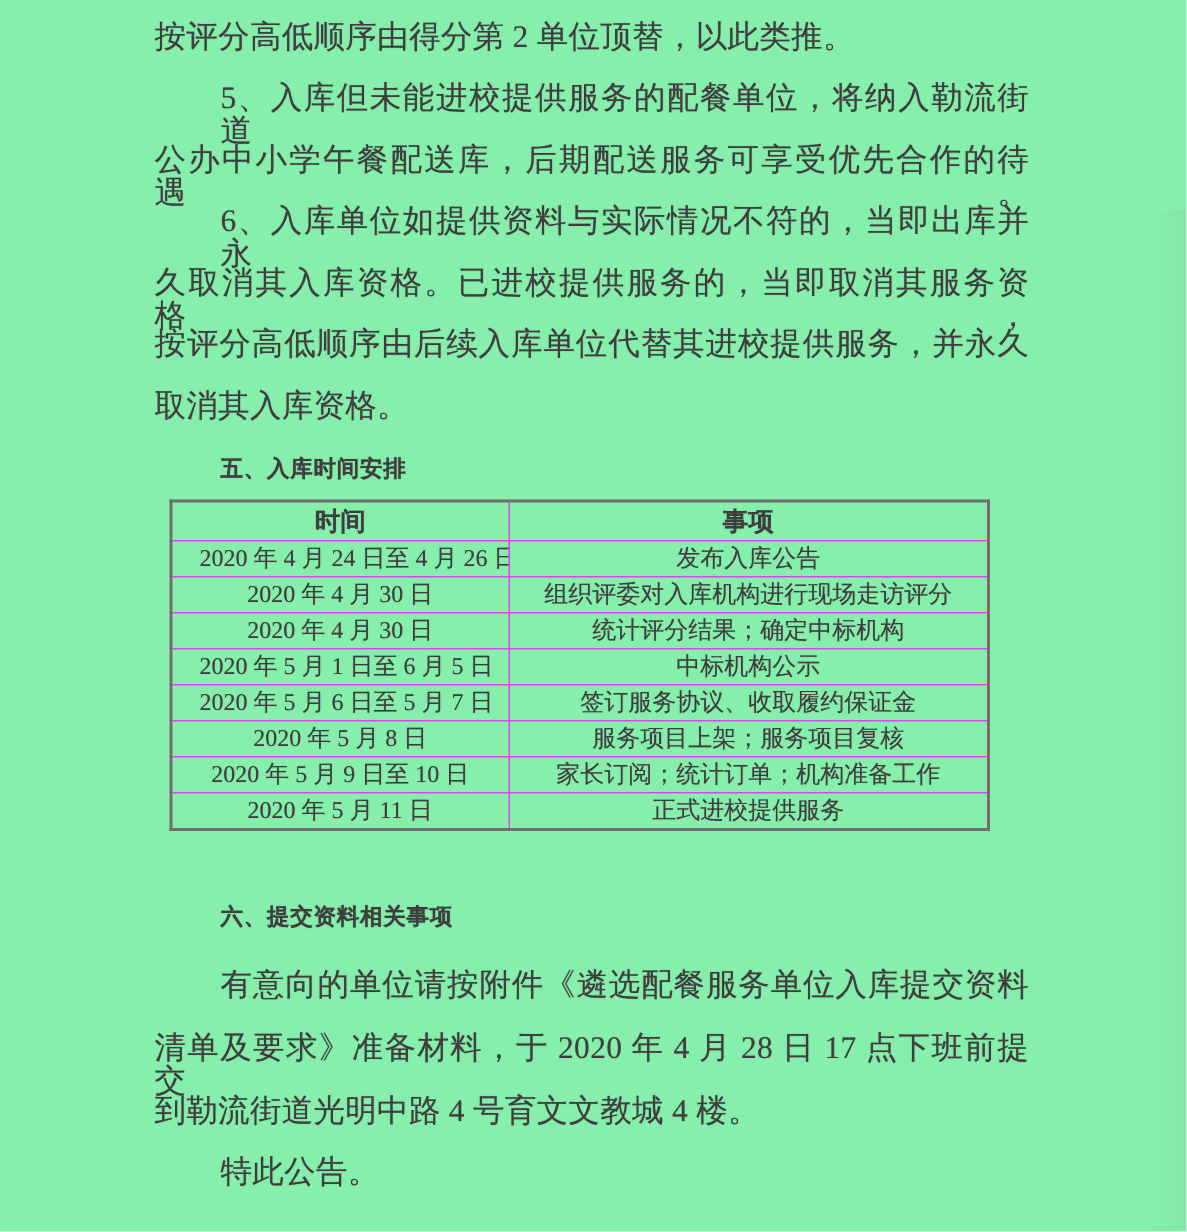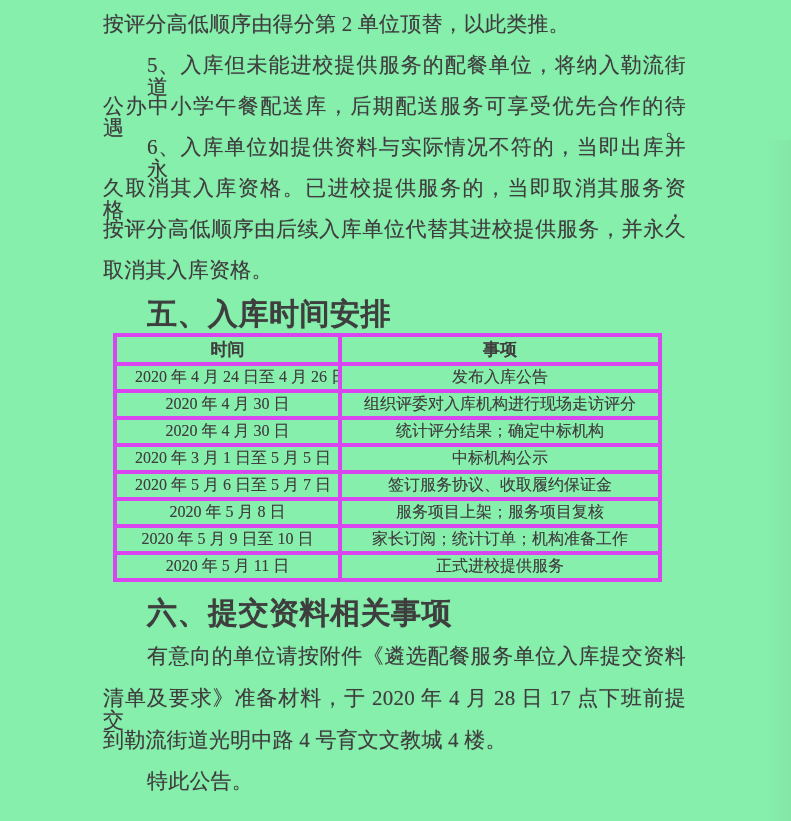--- a/index.html
+++ b/index.html
@@ -32,40 +32,40 @@
   }
   .stretch {
     white-space: normal;
     text-align: justify;
     text-align-last: justify;
   }
   .indent { padding-left: 44px; width: 539px; }
   .heading {
     position: absolute;
     left: 147px;
-    font-size: 30px;
+    font-size: 15px;
     line-height: 23px;
     font-weight: bold;
     letter-spacing: 0.5px;
     white-space: nowrap;
     text-shadow: 0 0 0.7px rgba(60,60,60,0.6);
   }
   table.schedule {
     position: absolute;
     left: 113px;
     top: 333px;
     width: 545px;
     border-collapse: collapse;
     table-layout: fixed;
     font-size: 16px;
     color: #3e3e3e;
     border: 2px solid #6f6f6f;
   }
   table.schedule th, table.schedule td {
-    border: 4px solid #d946ef;
+    border: 1px solid #d946ef;
     text-align: center;
     vertical-align: middle;
     padding: 0 18px;
     overflow: hidden;
     white-space: nowrap;
     text-shadow: 0 0 0.6px rgba(90,90,90,0.5);
   }
   table.schedule th {
     font-size: 17px;
     font-weight: bold;
@@ -108,21 +108,21 @@
       </tr>
       <tr>
         <td>2020 年 4 月 30 日</td>
         <td>组织评委对入库机构进行现场走访评分</td>
       </tr>
       <tr>
         <td>2020 年 4 月 30 日</td>
         <td>统计评分结果；确定中标机构</td>
       </tr>
       <tr>
-        <td>2020 年 3 月 1 日至 5 月 5 日</td>
+        <td>2020 年 5 月 1 日至 6 月 5 日</td>
         <td>中标机构公示</td>
       </tr>
       <tr>
         <td>2020 年 5 月 6 日至 5 月 7 日</td>
         <td>签订服务协议、收取履约保证金</td>
       </tr>
       <tr>
         <td>2020 年 5 月 8 日</td>
         <td>服务项目上架；服务项目复核</td>
       </tr>

